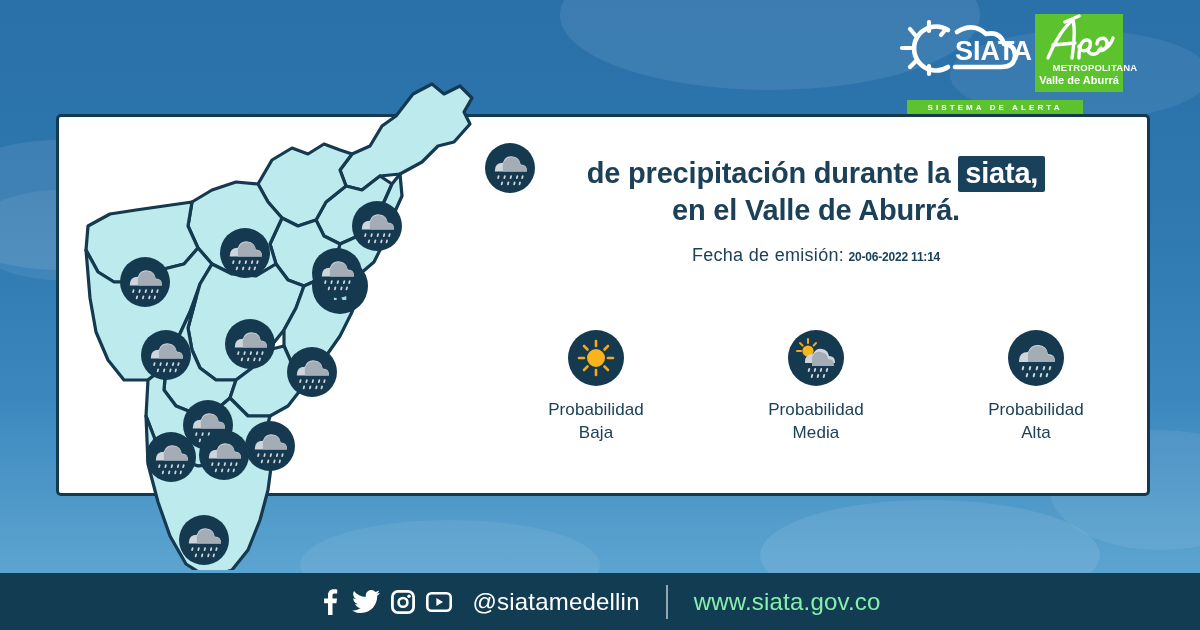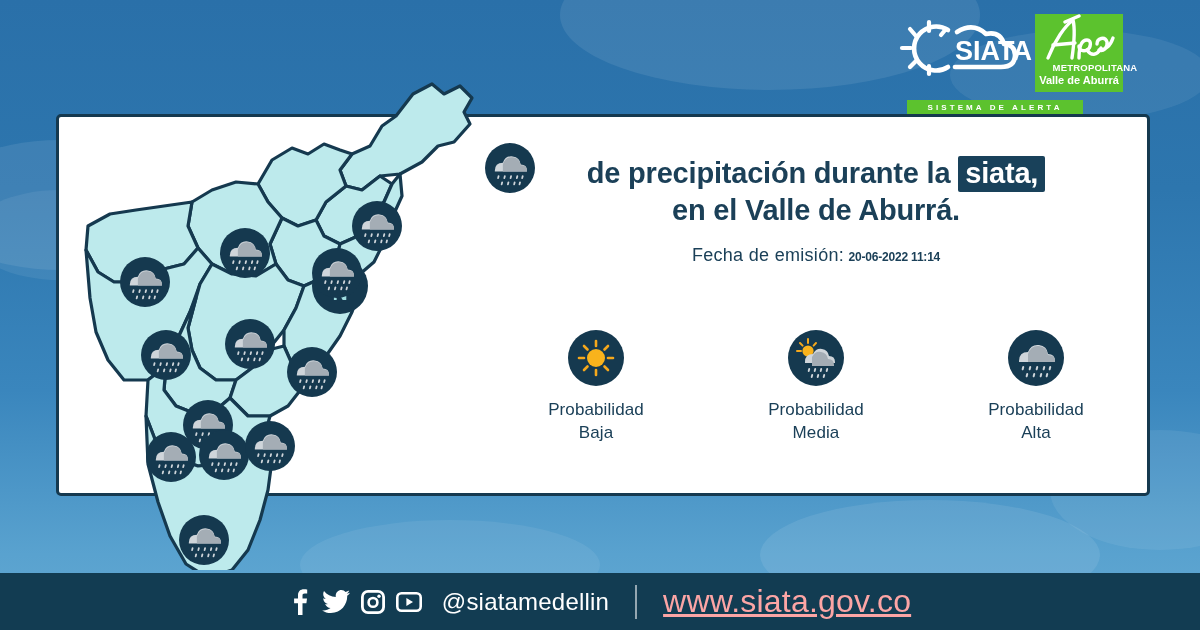--- a/index.html
+++ b/index.html
@@ -103,21 +103,21 @@
     display:flex;align-items:center;justify-content:center;gap:0px;
   }
   .social{display:flex;align-items:center;gap:11px;margin-right:20px;}
   .social svg{display:block;}
   .handle{
     color:#ffffff;font-size:24px;letter-spacing:.2px;
   }
   .sep{
     width:2px;height:34px;background:#ffffff;opacity:.55;margin:0 26px;
   }
-  .site{color:#fca5a5;font-size:32px;letter-spacing:.2px;text-decoration:underline;}
+  .site{color:#86efac;font-size:24px;letter-spacing:.2px;}
 </style>
 </head>
 <body>
 
 <div id="stage">
 
   <div class="bg">
     <div class="bgcloud" style="left:-70px;top:140px;width:260px;height:130px;"></div>
     <div class="bgcloud b2" style="left:-30px;top:190px;width:180px;height:90px;"></div>
     <div class="bgcloud" style="left:560px;top:-60px;width:420px;height:150px;"></div>

